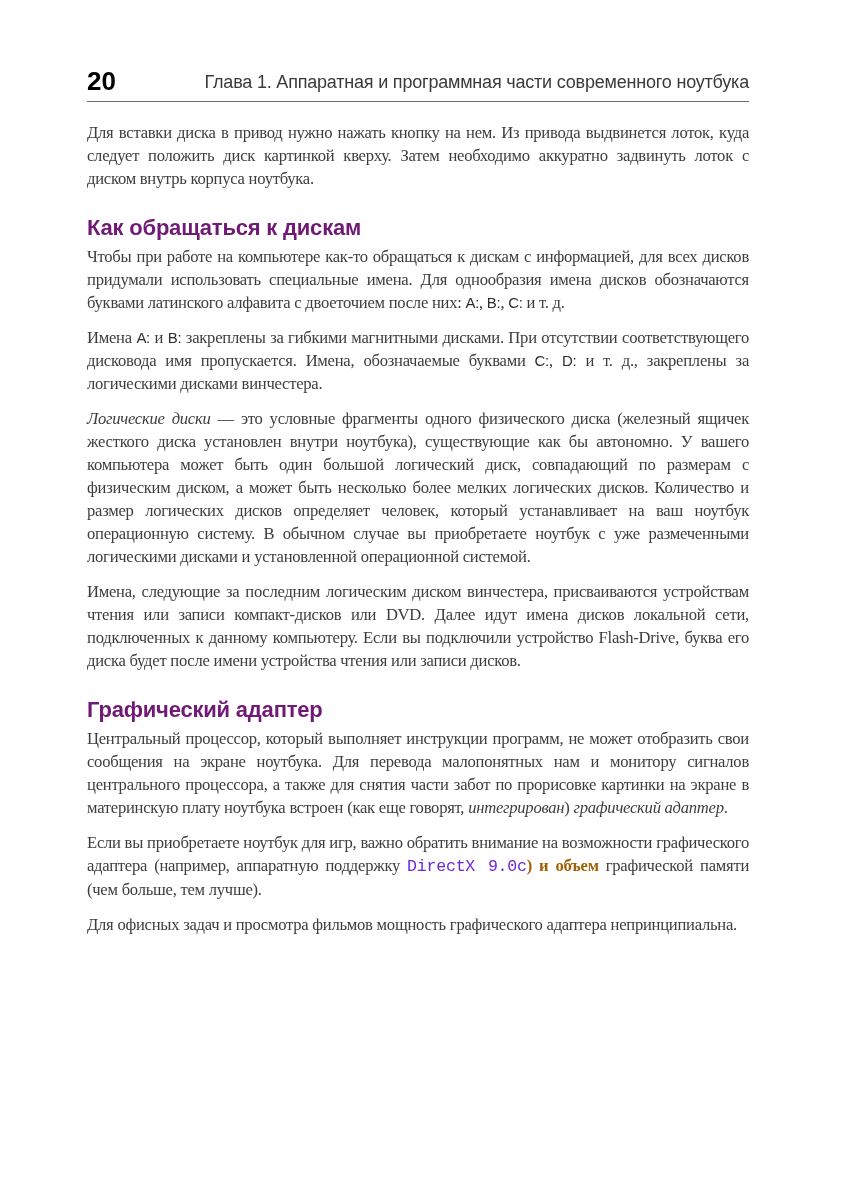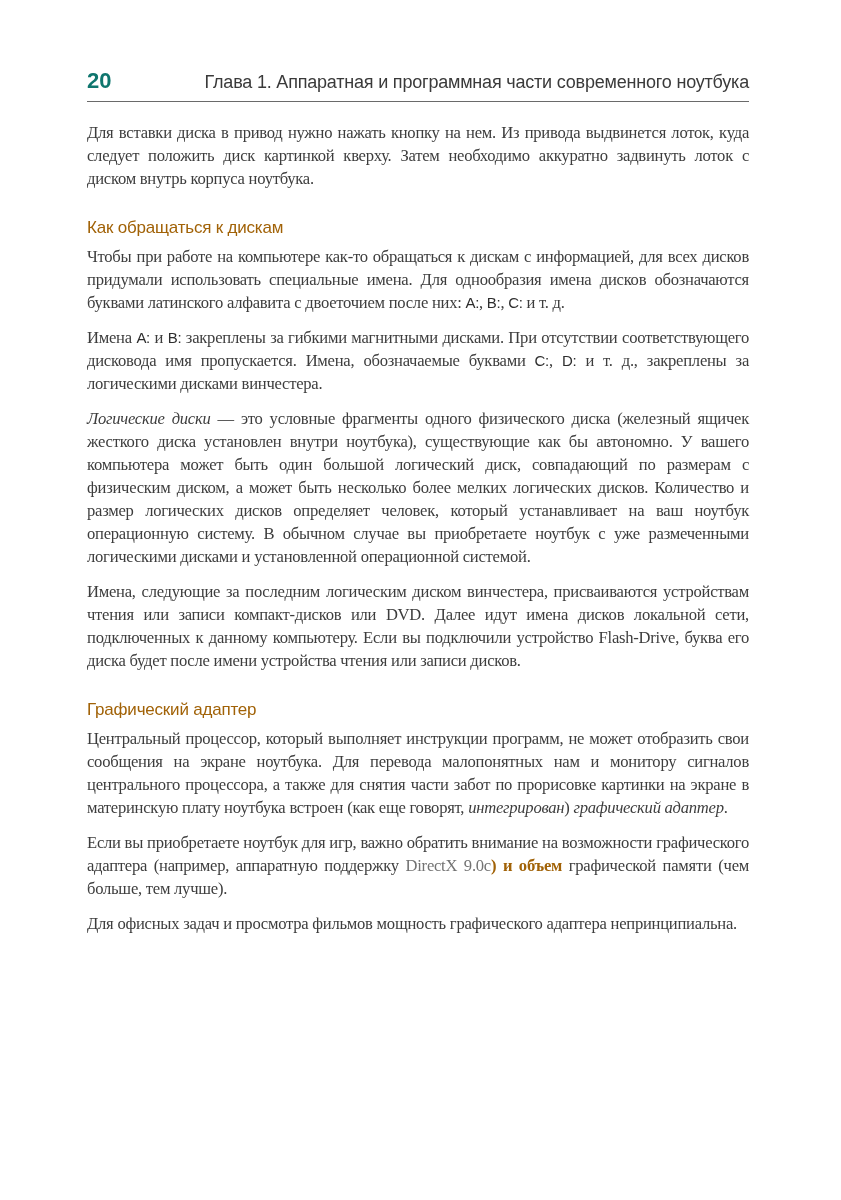--- a/index.html
+++ b/index.html
@@ -6,46 +6,46 @@
   body { width: 841px; height: 1200px; position: relative; overflow: hidden; }
   .page {
     position: absolute; left: 87px; top: 0; width: 662px;
   }
   .running-head {
     position: absolute; left: 0; top: 68px; width: 662px; height: 26px;
   }
   .page-number {
     position: absolute; left: 0; top: 0;
     font-family: "Liberation Sans", sans-serif; font-weight: bold;
-    font-size: 22px; color: #0f766e; line-height: 26px;
+    font-size: 26px; color: #000000; line-height: 26px;
   }
   .chapter-title {
     position: absolute; right: 0; top: 3px;
     font-family: "Liberation Sans", sans-serif; font-size: 18px;
     color: #3a3a3a; line-height: 22px; letter-spacing: -0.2px;
   }
   .head-rule {
     position: absolute; left: 0; top: 101px; width: 662px; height: 0;
     border-top: 1.5px solid #6a6a6a;
   }
   .body-text {
     position: absolute; left: 0; top: 121px; width: 662px;
     font-family: "Liberation Serif", serif; font-size: 16.6px;
     line-height: 23px; color: #3d3d3d; text-align: justify;
     letter-spacing: -0.25px;
   }
   .body-text p { margin: 0 0 12px 0; hyphens: manual; }
   .body-text h2 {
-    font-family: "Liberation Sans", sans-serif; font-weight: normal;
-    font-size: 17px; color: #a16207; margin: 27px 0 6px 0; line-height: 22px;
+    font-family: "Liberation Sans", sans-serif; font-weight: bold;
+    font-size: 22px; color: #701a75; margin: 27px 0 6px 0; line-height: 22px;
     letter-spacing: -0.2px;
   }
   .mono { font-family: "Liberation Sans", sans-serif; font-size: 15px; color: #2e2e2e; letter-spacing: -0.3px; }
   .strong { font-weight: bold; color: #a16207; }
-  .dark { color: #737373; }
+  .dark { color: #6d28d9; font-family: Liberation Mono, monospace; }
   em { }
 </style>
 </head>
 <body>
 
 <div class="page">
   <div class="running-head">
     <span class="page-number">20</span>
     <span class="chapter-title">Глава 1. Аппаратная и программная части современного ноутбука</span>
   </div>

